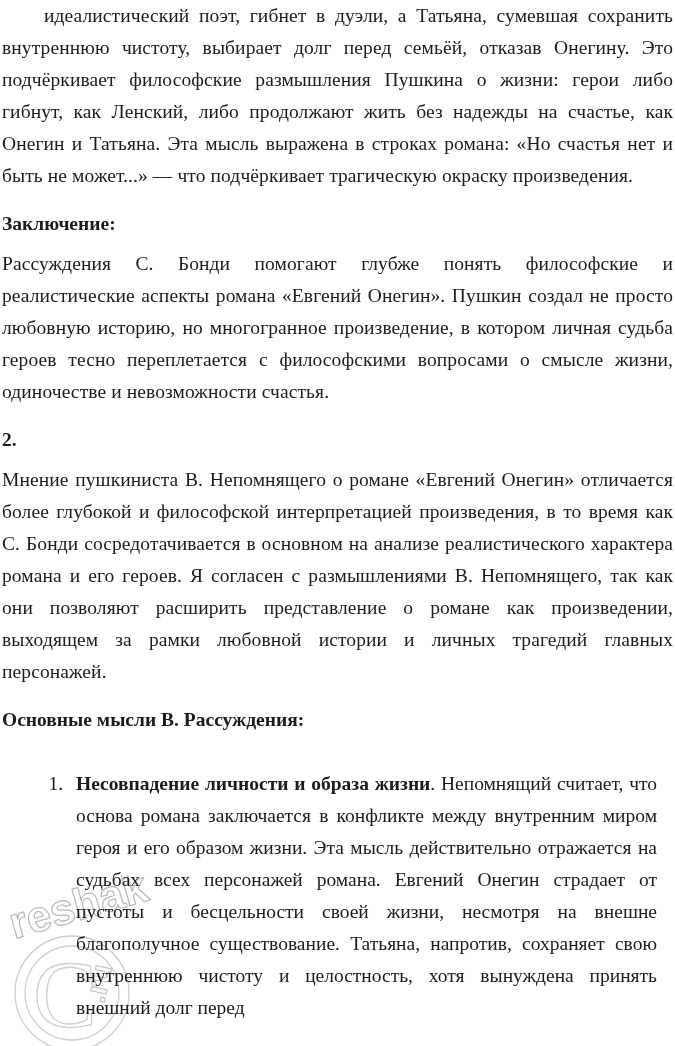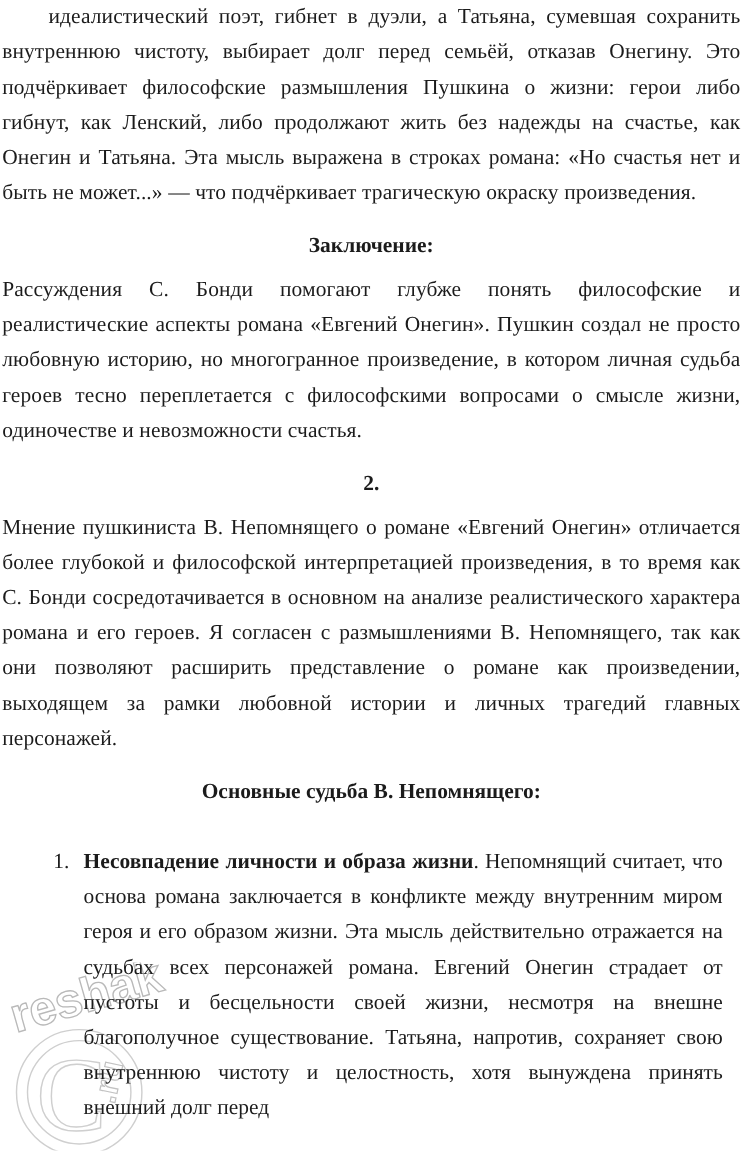--- a/index.html
+++ b/index.html
@@ -42,21 +42,21 @@
 
   p.para-cont {
     text-indent: 42px;
   }
 
   p.heading {
     margin: 0;
     font-size: 19.5px;
     line-height: 32px;
     font-weight: bold;
-    text-align: center;
+    text-align: left;
   }
 
   .spacer-half {
     height: 16px;
   }
   .spacer-quarter {
     height: 8px;
   }
 
   ol.numlist {
@@ -158,21 +158,21 @@
     <div class="spacer-half"></div>
 
     <p class="heading">2.</p>
 
     <div class="spacer-quarter"></div>
 
     <p class="para">Мнение пушкиниста В. Непомнящего о романе «Евгений Онегин» отличается более глубокой и философской интерпретацией произведения, в то время как С. Бонди сосредотачивается в основном на анализе реалистического характера романа и его героев. Я согласен с размышлениями В. Непомнящего, так как они позволяют расширить представление о романе как произведении, выходящем за рамки любовной истории и личных трагедий главных персонажей.</p>
 
     <div class="spacer-half"></div>
 
-    <p class="heading">Основные судьба В. Непомнящего:</p>
+    <p class="heading">Основные мысли В. Рассуждения:</p>
 
     <div class="spacer-half"></div>
 
     <ol class="numlist">
       <li><span class="li-lead">Несовпадение личности и образа жизни</span><span>. Непомнящий считает, что основа романа заключается в конфликте между внутренним миром героя и его образом жизни. Эта мысль действительно отражается на судьбах всех персонажей романа. Евгений Онегин страдает от пустоты и бесцельности своей жизни, несмотря на внешне благополучное существование. Татьяна, напротив, сохраняет свою внутреннюю чистоту и целостность, хотя вынуждена принять внешний долг перед</span></li>
     </ol>
 
   </div>
 </div>
 

